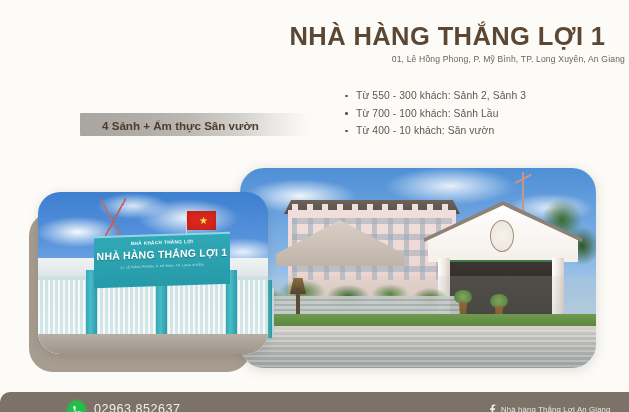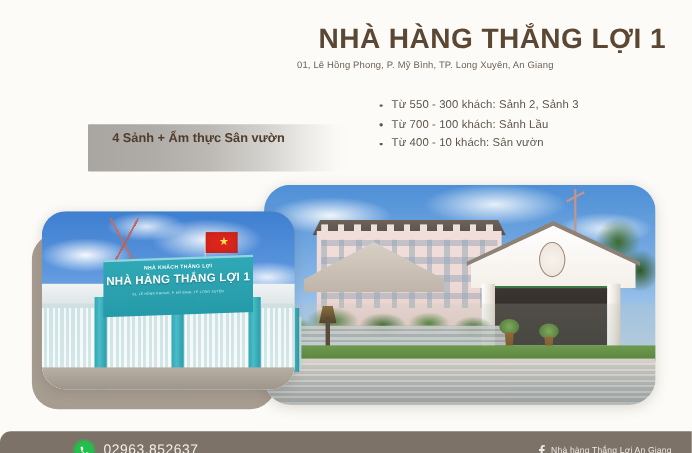--- a/index.html
+++ b/index.html
@@ -35,35 +35,35 @@
     font-weight: bold;
     letter-spacing: 0.4px;
     color: #5B4733;
     white-space: nowrap;
   }
   .subtitle {
     position: absolute;
     left: 270px;
     top: 37px;
     width: 355px;
-    text-align: left;
+    text-align: right;
     font-size: 8.6px;
     line-height: 12px;
     color: #6C6258;
     letter-spacing: 0.15px;
     white-space: nowrap;
   }
 
   
   .badge {
     position: absolute;
     left: 80px;
     top: 97px;
     width: 242px;
-    height: 43px;
+    height: 23px;
     background: linear-gradient(to right,
         #A9A6A1 0%, #AFACA7 24%, #BCB9B4 45%,
         #D3D1CD 66%, #EDEBE8 82%, #FBFAF7 94%, #FDFBF7 100%);
     border-radius: 1px;
   }
   .badge-label {
     position: absolute;
     left: 22px;
     top: 5px;
     font-size: 11.6px;

